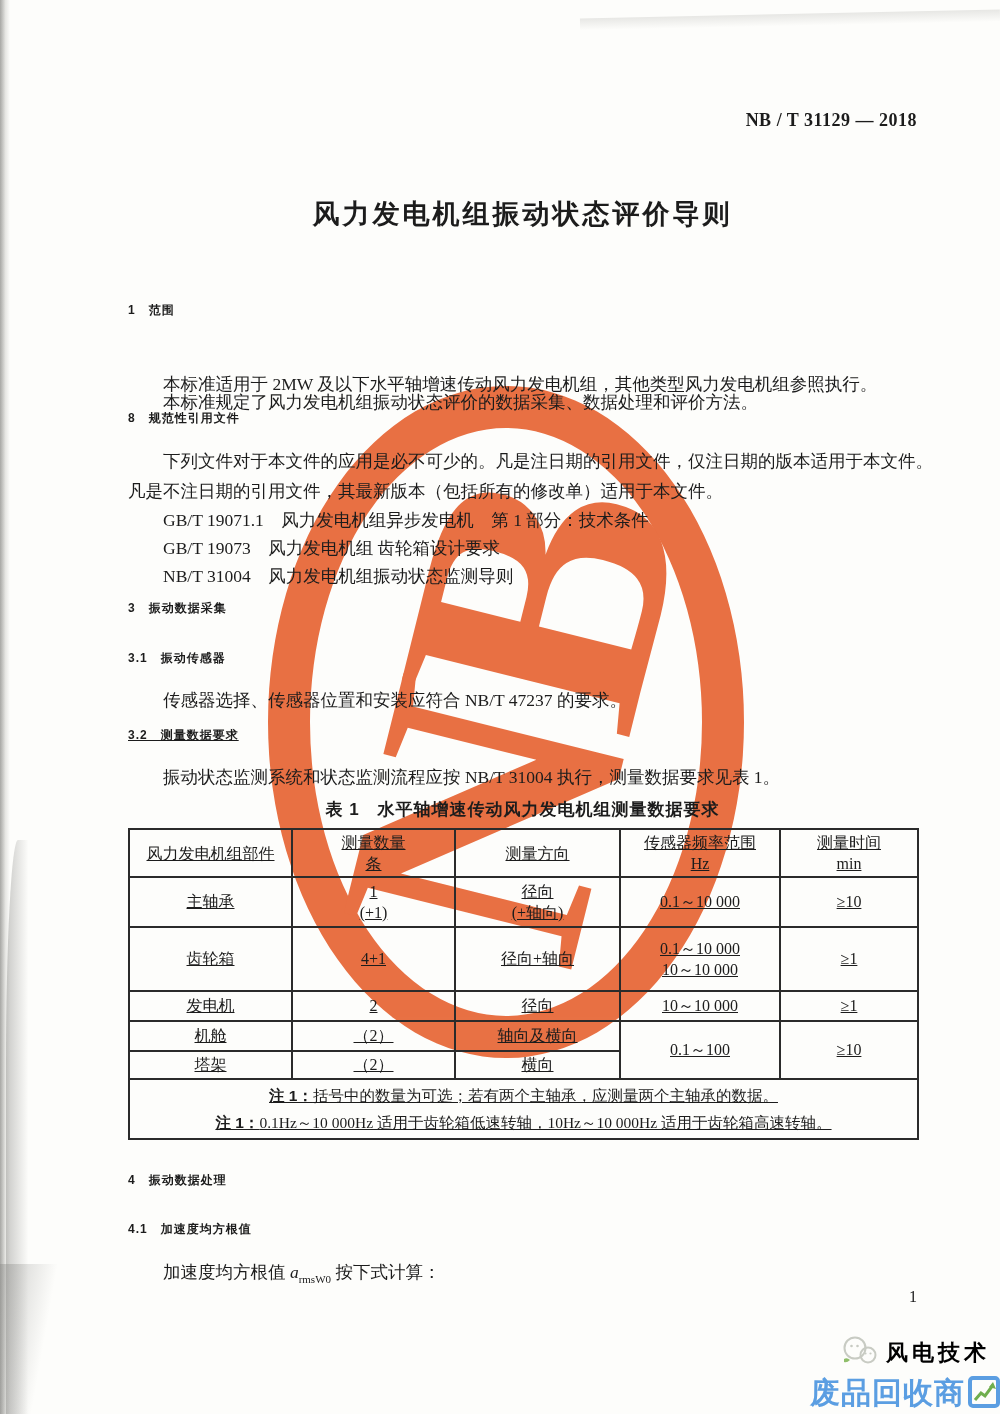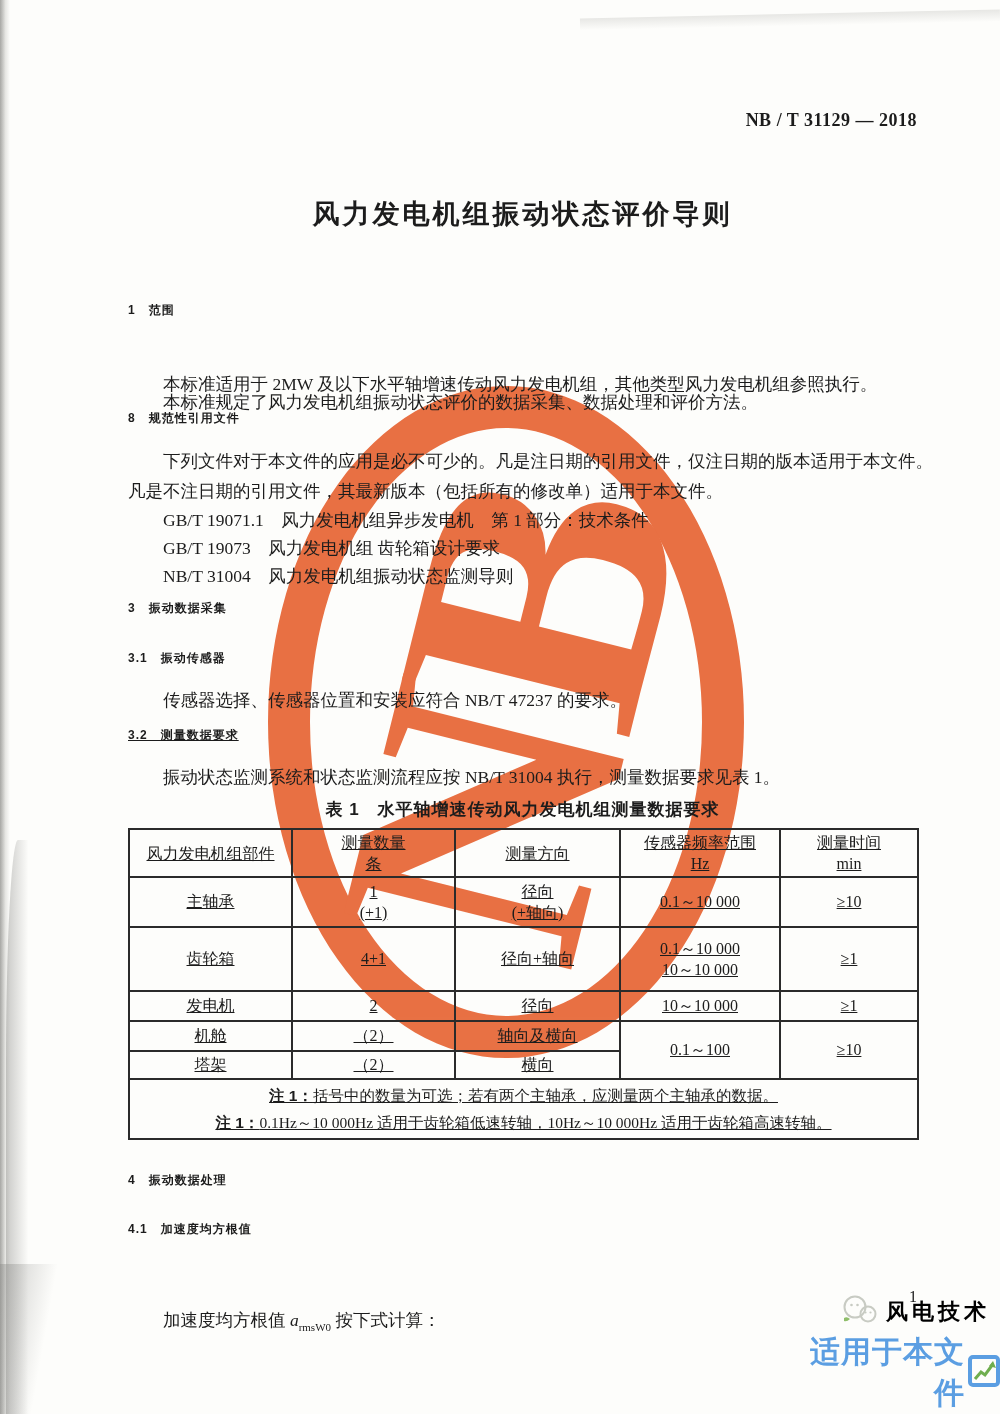--- a/index.html
+++ b/index.html
@@ -54,21 +54,21 @@
     font-size:17px;text-align:center;letter-spacing:1px;}
   table.meas{border-collapse:collapse;width:789px;table-layout:fixed;
     font-size:16px;text-decoration:underline;}
   table.meas th,table.meas td{border:2px solid #2b2b2b;text-align:center;
     vertical-align:middle;padding:2px 4px;font-weight:normal;background:transparent;}
   table.meas th{line-height:21px;}
   .two-line{line-height:21px;}
   td.notes-cell{text-align:left;padding:7px 12px;line-height:27px;font-size:15.5px;}
   .note-label{font-family:"Liberation Sans","DejaVu Sans",sans-serif;font-weight:bold;}
 
-  .formula-line{font-size:17.5px;margin-top:48px;}
+  .formula-line{font-size:17.5px;}
   .formula-line .var{font-style:italic;font-family:"Liberation Serif",serif;}
   .formula-line sub{font-size:11px;}
 
   .page-num{font-size:16px;text-align:right;padding-right:18px;}
 
   
   .brands{position:absolute;right:0;bottom:0;z-index:3;width:200px;text-align:right;}
   .brand-row1{display:flex;align-items:center;justify-content:flex-end;gap:6px;
     padding-right:10px;}
   .wechat-label{font-family:"Liberation Sans",sans-serif;font-weight:bold;
@@ -216,21 +216,21 @@
           <circle cx="15.5" cy="11" r="1.3" fill="#c8cbc3"></circle>
           <circle cx="26" cy="20" r="7.5" fill="none" stroke="#c8cbc3" stroke-width="2"></circle>
           <circle cx="23.5" cy="18.5" r="1.1" fill="#c8cbc3"></circle>
           <circle cx="28.5" cy="18.5" r="1.1" fill="#c8cbc3"></circle>
           <path d="M2 24 Q5 22 8 25 Q5 28 2 27 Z" fill="#8fbe6a"></path>
         </svg>
       </span>
       <span class="wechat-label">风电技术</span>
     </div>
     <div class="brand-row2">
-      <span class="recycle-label">适用于本文件</span>
+      <span class="recycle-label">废品回收商</span>
       <span class="trend-box">
         <svg width="32" height="32" viewBox="0 0 32 32">
           <rect x="2" y="2" width="28" height="28" rx="3" fill="none" stroke="#5b9ee2" stroke-width="4"></rect>
           <polyline points="7,24 13,17 17,20 25,9" fill="none" stroke="#6fae4e" stroke-width="3"></polyline>
           <polygon points="25,6 28,13 21,11" fill="#6fae4e"></polygon>
         </svg>
       </span>
     </div>
   </div>
 

